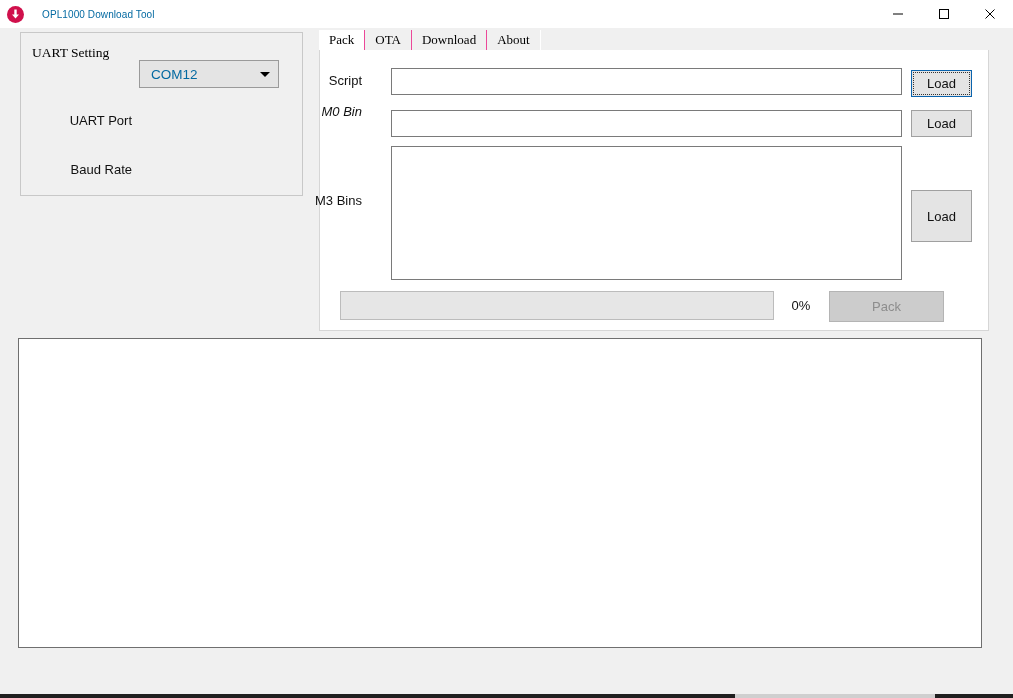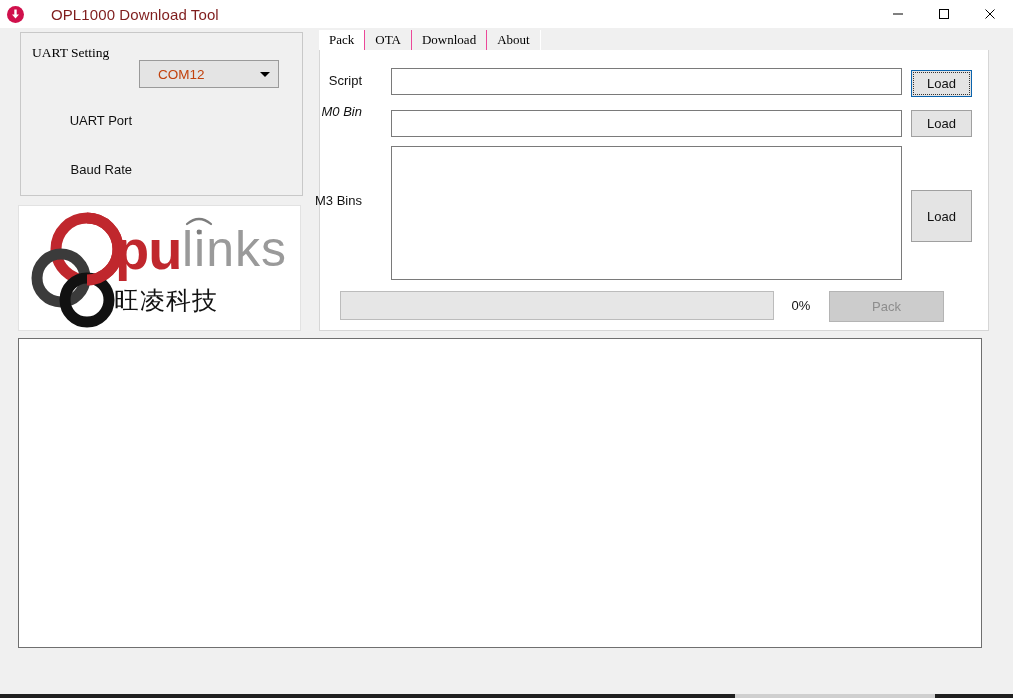--- a/index.html
+++ b/index.html
@@ -48,23 +48,23 @@
     width: 17px; height: 17px;
     border-radius: 50%;
     background: #d0104c;
   }
   #app-icon .arrow {
     position: absolute;
     left: 5px; top: 3px;
     width: 7px; height: 11px;
   }
   #title-text {
-    margin-left: 27px;
-    font-size: 15px;
-    color: #7f1d1d;
+    margin-left: 18px;
+    font-size: 10px;
+    color: #0369a1;
     letter-spacing: 0.1px;
     white-space: nowrap;
   }
   #window-controls {
     position: absolute;
     right: 0; top: 0;
     height: 28px;
     display: flex;
   }
   .win-btn {
@@ -119,23 +119,23 @@
     left: 139px; top: 60px;
     width: 140px; height: 28px;
     background: #e4e4e4;
     border: 1px solid #9a9a9a;
     box-sizing: border-box;
     display: flex;
     align-items: center;
     cursor: default;
   }
   #uart-port-value {
-    margin-left: 18px;
+    margin-left: 11px;
     font-size: 13.5px;
-    color: #c2410c;
+    color: #0369a1;
   }
   #uart-port-arrow {
     position: absolute;
     right: 8px; top: 11px;
     width: 0; height: 0;
     border-left: 5px solid transparent;
     border-right: 5px solid transparent;
     border-top: 5px solid #000000;
   }
 
@@ -405,41 +405,20 @@
 
   <div class="field-label" id="uart-port-label">UART Port</div>
   <div id="uart-port-combo">
     <span id="uart-port-value">COM12</span>
     <span id="uart-port-arrow"></span>
   </div>
 
   <div class="field-label" id="baud-rate-label">Baud Rate</div>
 
 
-  <div id="logo-panel">
-    <svg id="logo-svg" width="281" height="124" viewBox="0 0 281 124" xmlns="http://www.w3.org/2000/svg">
-
-      <circle cx="68" cy="43" r="31" fill="none" stroke="#c0272d" stroke-width="11"></circle>
-
-      <circle cx="42" cy="72" r="24" fill="none" stroke="#3b3b3b" stroke-width="11"></circle>
-
-      <circle cx="68" cy="94" r="22" fill="none" stroke="#111111" stroke-width="11"></circle>
-
-      <path d="M 68 12 A 31 31 0 0 1 68 74" fill="none" stroke="#c0272d" stroke-width="11"></path>
-
-      <text x="96" y="63" font-family="'Liberation Sans', sans-serif" font-size="56" font-weight="bold" fill="#c0272d" letter-spacing="-1">pu</text>
-
-      <text x="163" y="60" font-family="'Liberation Sans', sans-serif" font-size="50" fill="#9a9a9a" letter-spacing="1">links</text>
-
-      <path d="M 168 18 Q 180 8 192 18" fill="none" stroke="#7d7d7d" stroke-width="2.2" stroke-linecap="round"></path>
-      <circle cx="180" cy="26" r="2.4" fill="#7d7d7d"></circle>
-
-      <text x="95" y="103" font-family="'DejaVu Sans', sans-serif" font-size="25" fill="#111111" letter-spacing="1">旺凌科技</text>
-    </svg>
-  </div>
 
   <div id="tab-strip">
     <div class="tab active">Pack</div>
     <div class="tab">OTA</div>
     <div class="tab">Download</div>
     <div class="tab">About</div>
     <div id="tab-filler"></div>
   </div>
 
   <div id="tab-panel"></div>

